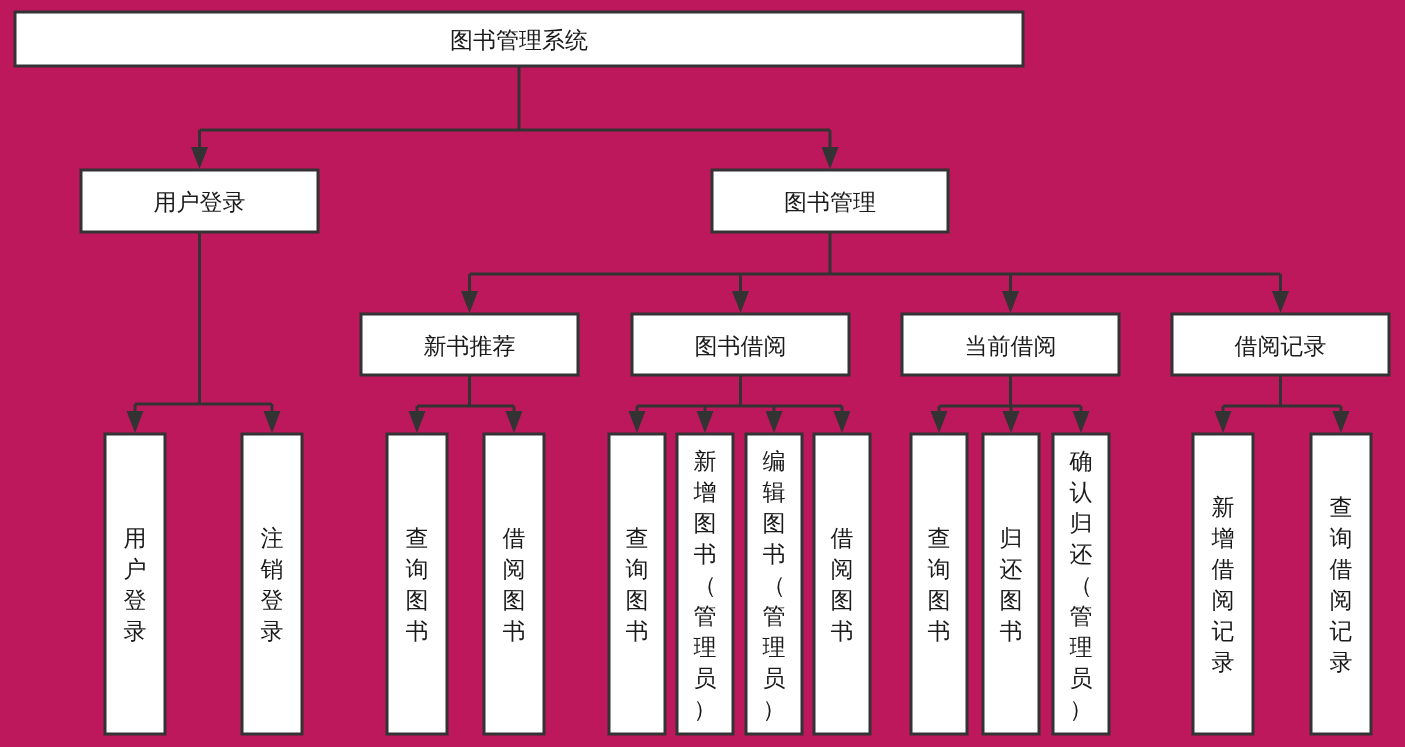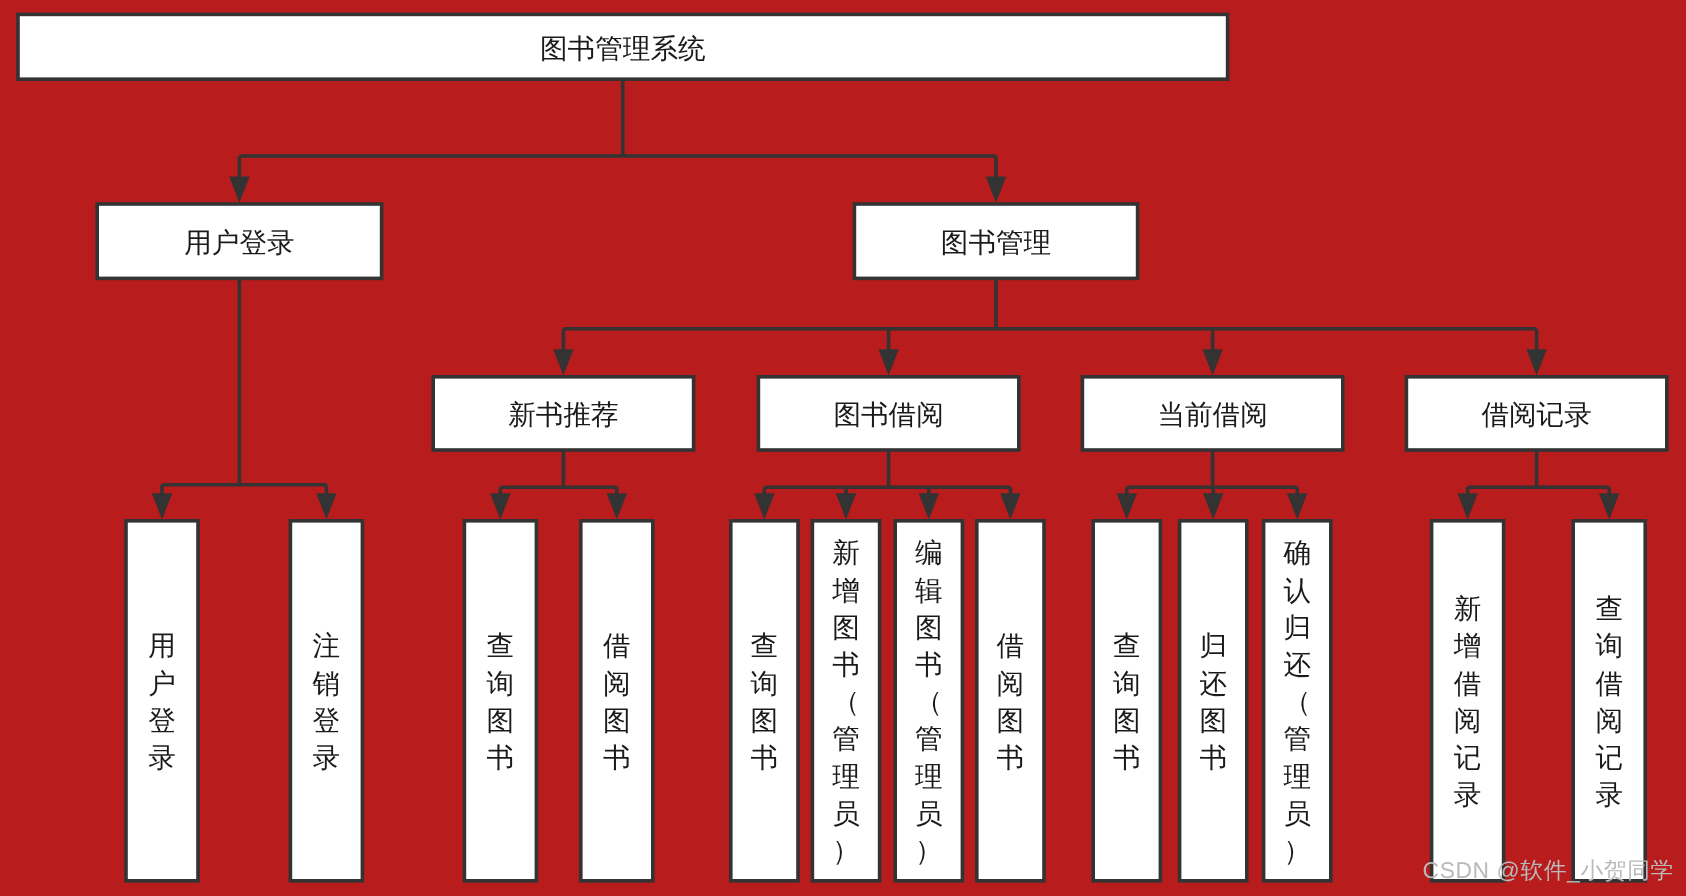--- a/index.html
+++ b/index.html
@@ -7,21 +7,21 @@
     padding: 0;
     background: #ffffff;
   }
   body {
     font-family: "Liberation Sans", "DejaVu Sans", sans-serif;
   }
   #diagram-root {
     position: relative;
     width: 1405px;
     height: 747px;
-    background: #b91c1c;
+    background: #be185d;
     overflow: hidden;
     text-decoration: underline;
   }
   svg.flow {
     position: absolute;
     left: 0;
     top: 0;
     width: 1405px;
     height: 747px;
   }
@@ -213,14 +213,13 @@
         <g>
           <rect x="1193" y="434" width="60" height="300" class="box-rect"></rect>
           <text x="1223" y="515.18" class="node-label-v"><tspan x="1223" dy="0">新</tspan><tspan x="1223" dy="31">增</tspan><tspan x="1223" dy="31">借</tspan><tspan x="1223" dy="31">阅</tspan><tspan x="1223" dy="31">记</tspan><tspan x="1223" dy="31">录</tspan></text>
         </g>
         <g>
           <rect x="1311" y="434" width="60" height="300" class="box-rect"></rect>
           <text x="1341" y="515.18" class="node-label-v"><tspan x="1341" dy="0">查</tspan><tspan x="1341" dy="31">询</tspan><tspan x="1341" dy="31">借</tspan><tspan x="1341" dy="31">阅</tspan><tspan x="1341" dy="31">记</tspan><tspan x="1341" dy="31">录</tspan></text>
         </g>
       </g>
   </svg>
-  <div class="watermark">CSDN @软件_小贺同学</div>
 </div>
 
 </body></html>

